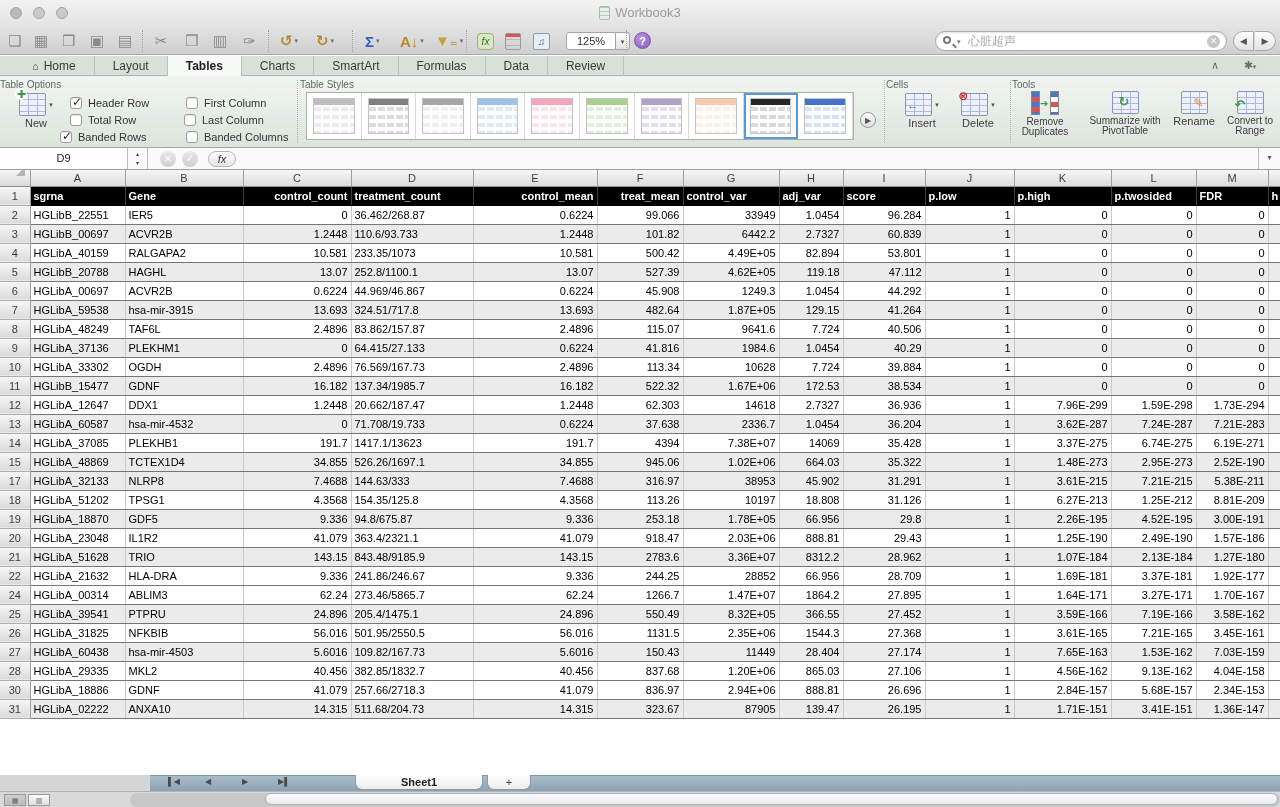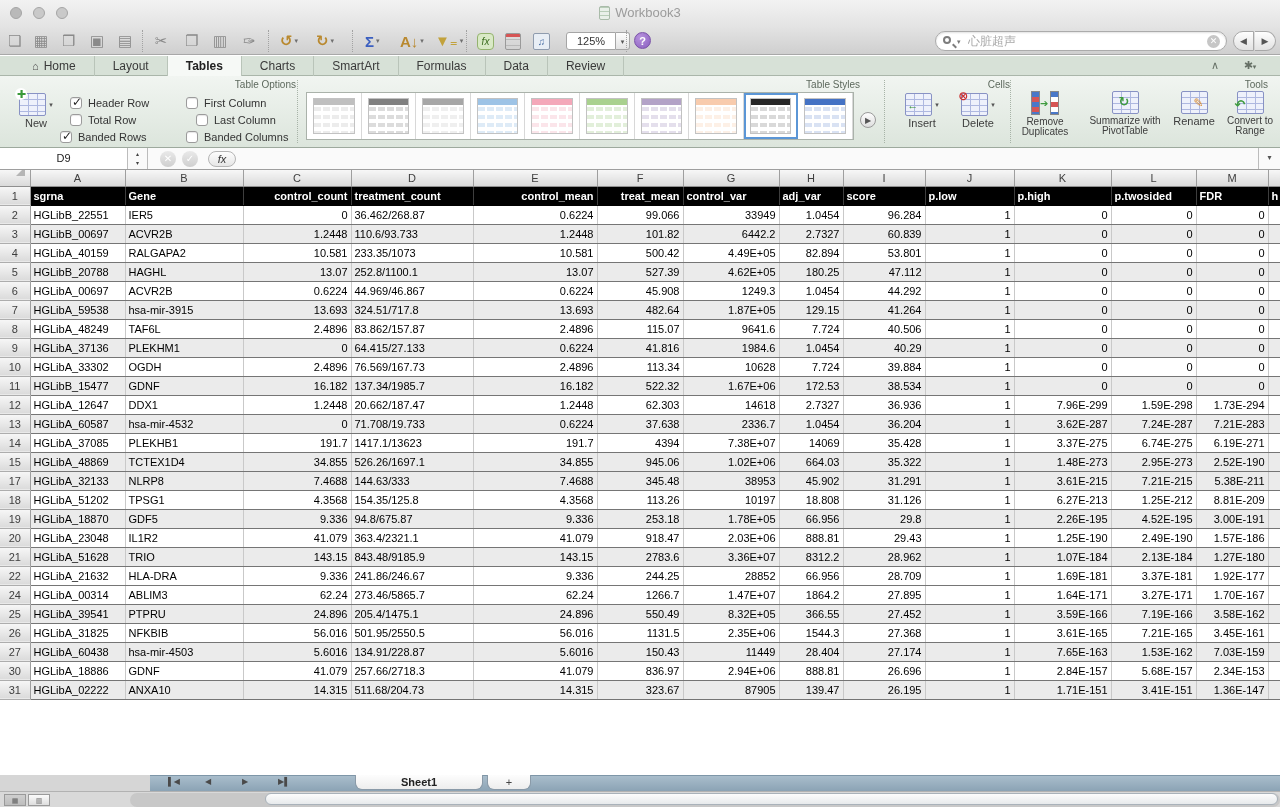--- a/index.html
+++ b/index.html
@@ -35,21 +35,21 @@
   #tabbar { top:56px; left:0; width:1280px; height:20px; background:#d7e1d7; border-bottom:1px solid #aab6aa; }
   .rtab { position:relative; display:inline-block; height:20px; padding:0 18px; line-height:20px; font-size:12px; color:#3a3a3a; border-right:1px solid #b9c4b9; cursor:default; }
   .rtab.active { background:#f6f9f6; font-weight:bold; color:#222; }
   .home-glyph { font-size:11px; margin-right:5px; color:#555; }
   #ribbon-collapse { position:absolute; left:1203px; top:2px; width:24px; height:16px; text-align:center; color:#667066; font-size:11px; line-height:15px; }
   #ribbon-gear { position:absolute; left:1233px; top:2px; width:34px; height:16px; text-align:center; color:#667066; font-size:11px; line-height:15px; }
   #ribbon-gear .dd { font-size:7px; }
 
   
   #ribbon { top:76px; left:0; width:1280px; height:72px; background:linear-gradient(#f1f5f1,#dce5dc); border-bottom:1px solid #9da99d; }
-  .grp-label { position:absolute; top:3px; font-size:10px; color:#5d695d; text-align:right; }
+  .grp-label { position:absolute; top:3px; font-size:10px; color:#5d695d; text-align:left; }
   .grp-sep { position:absolute; top:4px; bottom:4px; border-left:1px dotted #a7b3a7; }
   .mtable { position:relative; width:27px; height:23px; border:1px solid #8892c4; border-radius:2px; background:
       repeating-linear-gradient(90deg, transparent 0 8px, #aeb8e0 8px 9px),
       repeating-linear-gradient(180deg, #eef1fb 0 5px, #aeb8e0 5px 6px); }
   .mtable .ov { position:absolute; font-weight:bold; }
   .rib-btn { position:absolute; text-align:center; color:#3d3d3d; font-size:11px; }
   .rib-btn .lbl { margin-top:2px; line-height:11px; font-size:11px; }
   .rib-btn .lbl.small { font-size:10px; line-height:10px; }
   .cbx-row { position:absolute; height:15px; display:flex; align-items:center; font-size:11px; color:#333; }
   .cbx { width:12px; height:12px; background:#fff; border:1px solid #9b9b9b; border-radius:3px; margin-right:6px; position:relative; box-shadow:inset 0 1px 1px rgba(0,0,0,.1); }
@@ -209,21 +209,21 @@
         </span>
       <span style="font-size:7px; color:#555; margin:8px 0 0 3px;">▾</span>
     </div>
     <div class="lbl">New</div>
   </div>
   <div id="cbx-container">
       <div class="cbx-row" style="left:70px; top:19px;"><span class="cbx on"></span>Header Row</div>
       <div class="cbx-row" style="left:70px; top:36px;"><span class="cbx"></span>Total Row</div>
       <div class="cbx-row" style="left:60px; top:53px;"><span class="cbx on"></span>Banded Rows</div>
       <div class="cbx-row" style="left:186px; top:19px;"><span class="cbx"></span>First Column</div>
-      <div class="cbx-row" style="left:196px; top:36px;"><span class="cbx"></span>Last Column</div>
+      <div class="cbx-row" style="left:184px; top:36px;"><span class="cbx"></span>Last Column</div>
       <div class="cbx-row" style="left:186px; top:53px;"><span class="cbx"></span>Banded Columns</div>
     </div>
   <div class="grp-sep" style="left:297px;"></div>
 
   <div class="grp-label" style="left:300px; width:560px;">Table Styles</div>
   <div id="style-gallery">
       <div class="sthumb">
         <div class="prev" style="background-image:linear-gradient(#bfbfbf 0 6px, transparent 6px), repeating-linear-gradient(90deg, transparent 0 7px, #fff 7px 9px), repeating-linear-gradient(180deg, #ececec 0 4px, #fff 4px 8px);"></div>
       </div>
       <div class="sthumb">
@@ -434,21 +434,21 @@
         </tr>
         <tr class="datarow band">
           <td class="rowhead">5</td>
           <td class="dc al">HGLibB_20788</td>
           <td class="dc al">HAGHL</td>
           <td class="dc ar2">13.07</td>
           <td class="dc al">252.8/1100.1</td>
           <td class="dc ar2">13.07</td>
           <td class="dc ar2">527.39</td>
           <td class="dc ar2">4.62E+05</td>
-          <td class="dc ar2">180.25</td>
+          <td class="dc ar2">119.18</td>
           <td class="dc ar2">47.112</td>
           <td class="dc ar2">1</td>
           <td class="dc ar2">0</td>
           <td class="dc ar2">0</td>
           <td class="dc ar2">0</td>
           <td class="dc"></td>
         </tr>
         <tr class="datarow">
           <td class="rowhead">6</td>
           <td class="dc al">HGLibA_00697</td>
@@ -619,21 +619,21 @@
           <td class="dc ar2">2.52E-190</td>
           <td class="dc"></td>
         </tr>
         <tr class="datarow band">
           <td class="rowhead">17</td>
           <td class="dc al">HGLibA_32133</td>
           <td class="dc al">NLRP8</td>
           <td class="dc ar2">7.4688</td>
           <td class="dc al">144.63/333</td>
           <td class="dc ar2">7.4688</td>
-          <td class="dc ar2">345.48</td>
+          <td class="dc ar2">316.97</td>
           <td class="dc ar2">38953</td>
           <td class="dc ar2">45.902</td>
           <td class="dc ar2">31.291</td>
           <td class="dc ar2">1</td>
           <td class="dc ar2">3.61E-215</td>
           <td class="dc ar2">7.21E-215</td>
           <td class="dc ar2">5.38E-211</td>
           <td class="dc"></td>
         </tr>
         <tr class="datarow">
@@ -770,30 +770,47 @@
           <td class="dc ar2">3.61E-165</td>
           <td class="dc ar2">7.21E-165</td>
           <td class="dc ar2">3.45E-161</td>
           <td class="dc"></td>
         </tr>
         <tr class="datarow band">
           <td class="rowhead">27</td>
           <td class="dc al">HGLibA_60438</td>
           <td class="dc al">hsa-mir-4503</td>
           <td class="dc ar2">5.6016</td>
-          <td class="dc al">134.91/228.87</td>
+          <td class="dc al">109.82/167.73</td>
           <td class="dc ar2">5.6016</td>
           <td class="dc ar2">150.43</td>
           <td class="dc ar2">11449</td>
           <td class="dc ar2">28.404</td>
           <td class="dc ar2">27.174</td>
           <td class="dc ar2">1</td>
           <td class="dc ar2">7.65E-163</td>
           <td class="dc ar2">1.53E-162</td>
           <td class="dc ar2">7.03E-159</td>
+          <td class="dc"></td>
+        </tr>
+        <tr class="datarow">
+          <td class="rowhead">28</td>
+          <td class="dc al">HGLibA_29335</td>
+          <td class="dc al">MKL2</td>
+          <td class="dc ar2">40.456</td>
+          <td class="dc al">382.85/1832.7</td>
+          <td class="dc ar2">40.456</td>
+          <td class="dc ar2">837.68</td>
+          <td class="dc ar2">1.20E+06</td>
+          <td class="dc ar2">865.03</td>
+          <td class="dc ar2">27.106</td>
+          <td class="dc ar2">1</td>
+          <td class="dc ar2">4.56E-162</td>
+          <td class="dc ar2">9.13E-162</td>
+          <td class="dc ar2">4.04E-158</td>
           <td class="dc"></td>
         </tr>
         <tr class="datarow">
           <td class="rowhead">30</td>
           <td class="dc al">HGLibA_18886</td>
           <td class="dc al">GDNF</td>
           <td class="dc ar2">41.079</td>
           <td class="dc al">257.66/2718.3</td>
           <td class="dc ar2">41.079</td>
           <td class="dc ar2">836.97</td>

